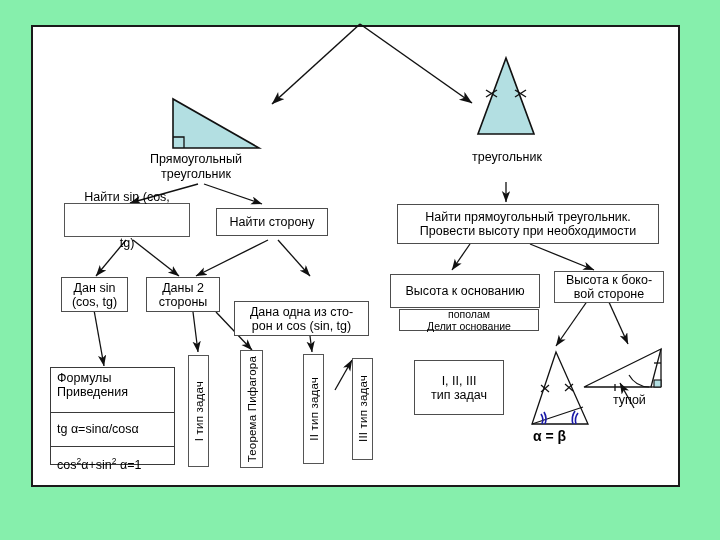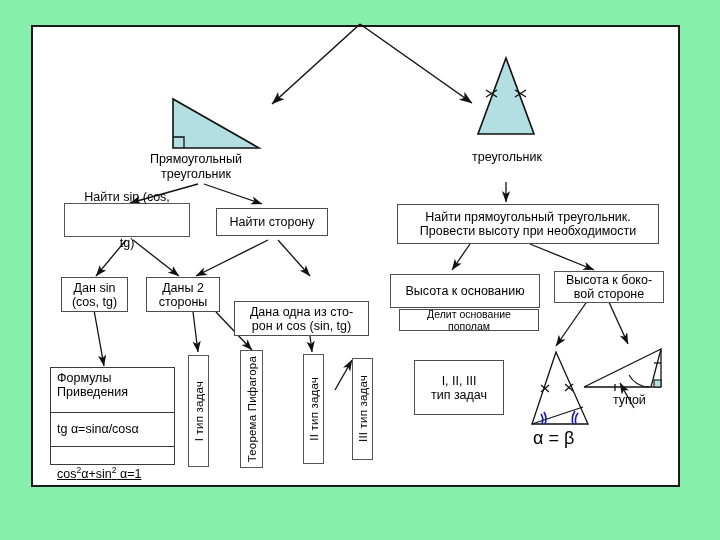--- a/index.html
+++ b/index.html
@@ -142,21 +142,21 @@
   </div>
 
   <div class="fbox" style="left:50px;top:367px;width:125px;height:98px;">
     <div class="frow" style="height:38px;">
       <div>Формулы</div>
       <div>Приведения</div>
     </div>
     <div class="frow" style="height:27px;display:flex;align-items:center;">
       <span>tg α=sinα/cosα</span>
     </div>
-    <div class="frow" style="height:31px;display:flex;align-items:flex-end;text-decoration:underline;">
+    <div class="frow" style="height:31px;display:flex;align-items:center;">
       <span><span>cos</span><sup>2</sup><span>α+sin</span><sup>2</sup><span> α=1</span></span>
     </div>
   </div>
 
   <div class="vbox" style="left:188px;top:355px;width:21px;height:112px;">
     <span class="vtxt">I тип задач</span>
   </div>
   <div class="vbox" style="left:240px;top:350px;width:23px;height:118px;">
     <span class="vtxt">Теорема Пифагора</span>
   </div>
@@ -177,27 +177,27 @@
   </div>
 
   <div class="box thick" style="left:554px;top:271px;width:110px;height:32px;font-size:12.5px;flex-direction:column;">
     <span>Высота к боко-</span>
     <span>вой стороне</span>
   </div>
 
   <div class="box" style="left:399px;top:309px;width:140px;height:22px;font-size:10.5px;
               align-items:flex-start;flex-direction:column;overflow:visible;">
     <div style="width:100%;text-align:center;line-height:1.15;">
+      <div>пополам</div>
       <div>Делит основание</div>
-      <div>пополам</div>
     </div>
   </div>
 
   <div class="box" style="left:414px;top:360px;width:90px;height:55px;font-size:12.5px;flex-direction:column;">
     <span>I, II, III</span>
     <span>тип задач</span>
   </div>
 
-  <div class="lbl" style="left:533px;top:428px;font-size:18px;">α = β</div>
+  <div class="lbl" style="left:533px;top:428px;font-size:14px;font-weight:bold;">α = β</div>
 
   <div class="lbl" style="left:613px;top:393px;">тупой</div>
 
 </div>
 
 </body></html>

